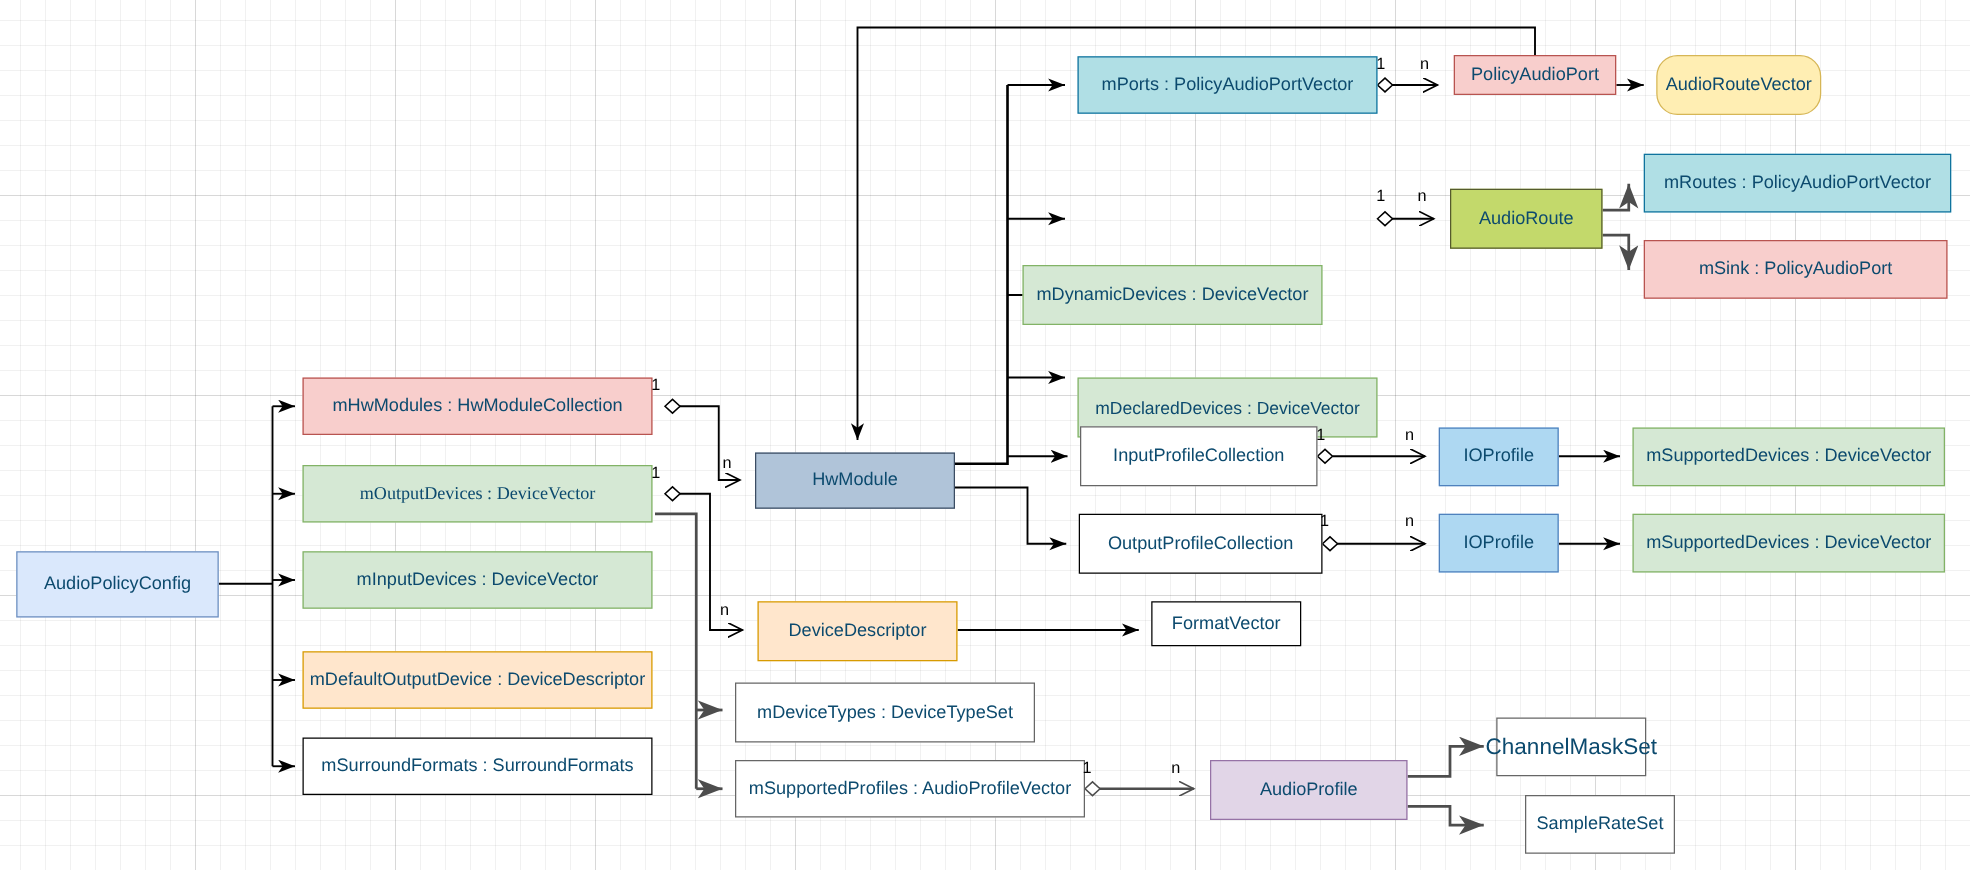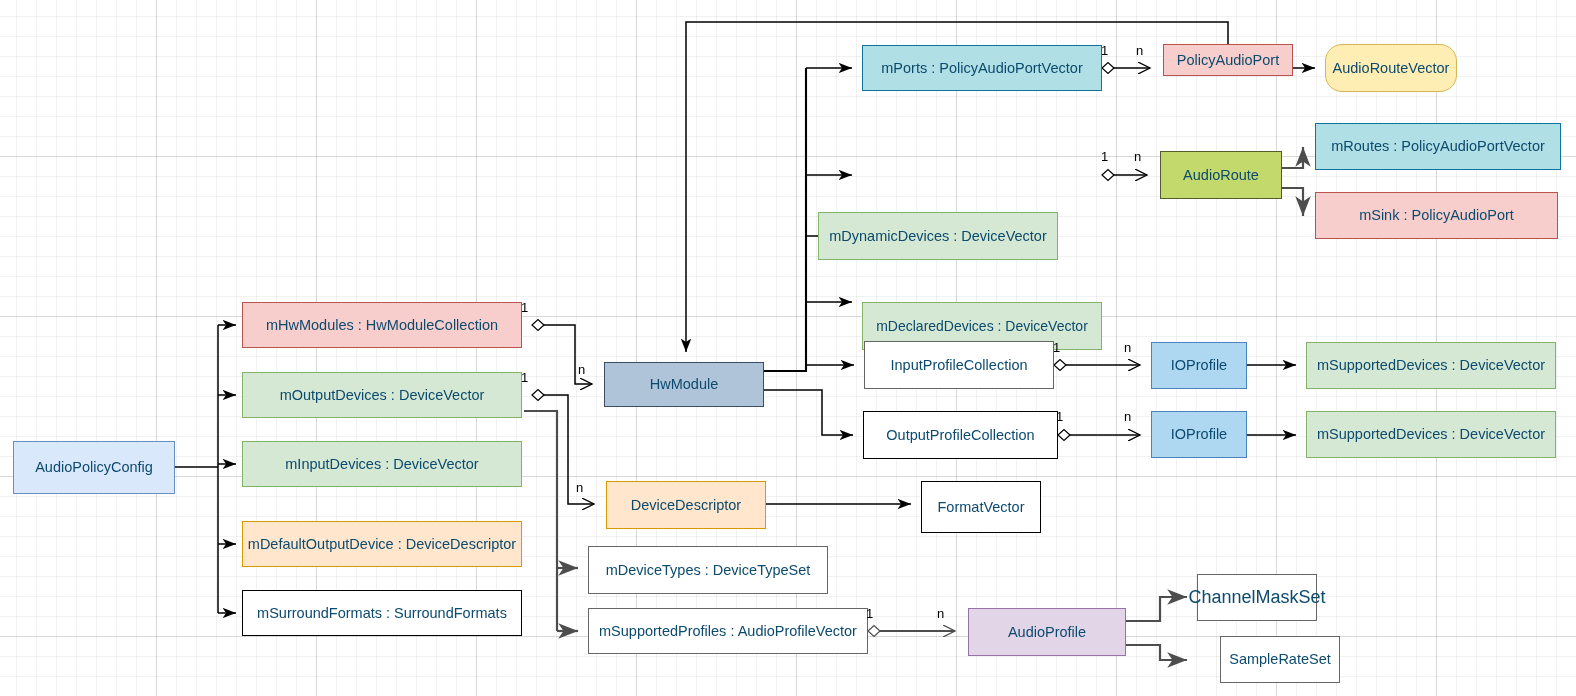--- a/index.html
+++ b/index.html
@@ -120,21 +120,21 @@
     <polygon points="1054,365 1060,359.5 1066,365 1060,370.5" fill="#fff" stroke="#000" stroke-width="1.2"></polygon>
     <polygon points="1058,435 1064,429.5 1070,435 1064,440.5" fill="#fff" stroke="#000" stroke-width="1.2"></polygon>
   </svg>
 
   <div class="node" style="left: 13px; top: 441px; width: 162px; height: 53px; background: rgb(218, 232, 252); border-color: rgb(108, 142, 191); font-size: 14.5px;">
       <span>AudioPolicyConfig</span>
     </div>
   <div class="node" style="left: 242px; top: 302px; width: 280px; height: 46px; background: rgb(248, 206, 204); border-color: rgb(184, 84, 80); font-size: 14.5px;">
       <span>mHwModules : HwModuleCollection</span>
     </div>
-  <div class="node" style="left: 242px; top: 372px; width: 280px; height: 46px; background: rgb(213, 232, 212); border-color: rgb(130, 179, 102); font-size: 14.5px;">
+  <div class="node" style="left: 242px; top: 372px; width: 280px; height: 46px; background: rgb(213, 232, 212); border-color: rgb(130, 179, 102); font-size: 14.5px; font-family: Liberation Serif, serif;">
       <span>mOutputDevices : DeviceVector</span>
     </div>
   <div class="node" style="left: 242px; top: 441px; width: 280px; height: 46px; background: rgb(213, 232, 212); border-color: rgb(130, 179, 102); font-size: 14.5px;">
       <span>mInputDevices : DeviceVector</span>
     </div>
   <div class="node" style="left: 242px; top: 521px; width: 280px; height: 46px; background: rgb(255, 230, 204); border-color: rgb(215, 155, 0); font-size: 14.5px;">
       <span>mDefaultOutputDevice : DeviceDescriptor</span>
     </div>
   <div class="node" style="left: 242px; top: 590px; width: 280px; height: 46px; background: rgb(255, 255, 255); border-color: rgb(0, 0, 0); font-size: 14.5px;">
       <span>mSurroundFormats : SurroundFormats</span>
@@ -186,21 +186,21 @@
     </div>
   <div class="node" style="left: 1151px; top: 411px; width: 96px; height: 47px; background: rgb(174, 216, 242); border-color: rgb(79, 129, 189); font-size: 14.5px;">
       <span>IOProfile</span>
     </div>
   <div class="node" style="left: 1306px; top: 342px; width: 250px; height: 47px; background: rgb(213, 232, 212); border-color: rgb(130, 179, 102); font-size: 14.5px;">
       <span>mSupportedDevices : DeviceVector</span>
     </div>
   <div class="node" style="left: 1306px; top: 411px; width: 250px; height: 47px; background: rgb(213, 232, 212); border-color: rgb(130, 179, 102); font-size: 14.5px;">
       <span>mSupportedDevices : DeviceVector</span>
     </div>
-  <div class="node" style="left: 921px; top: 481px; width: 120px; height: 52px; background: rgb(255, 255, 255); border-color: rgb(0, 0, 0); font-size: 14.5px;">
+  <div class="node" style="left: 921px; top: 481px; width: 120px; height: 36px; background: rgb(255, 255, 255); border-color: rgb(0, 0, 0); font-size: 14.5px;">
       <span>FormatVector</span>
     </div>
   <div class="node" style="left: 968px; top: 608px; width: 158px; height: 48px; background: rgb(225, 213, 231); border-color: rgb(150, 115, 166); font-size: 14.5px;">
       <span>AudioProfile</span>
     </div>
   <div class="node" style="left: 1197px; top: 574px; width: 120px; height: 47px; background: rgb(255, 255, 255); border-color: rgb(102, 102, 102); font-size: 18px; justify-content: center;">
       <span>ChannelMaskSet</span>
     </div>
   <div class="node" style="left: 1197px; top: 636px; width: 120px; height: 47px; background: rgb(255, 255, 255); border-color: rgb(102, 102, 102); font-size: 14.5px; margin-left: 23px;">
       <span>SampleRateSet</span>

